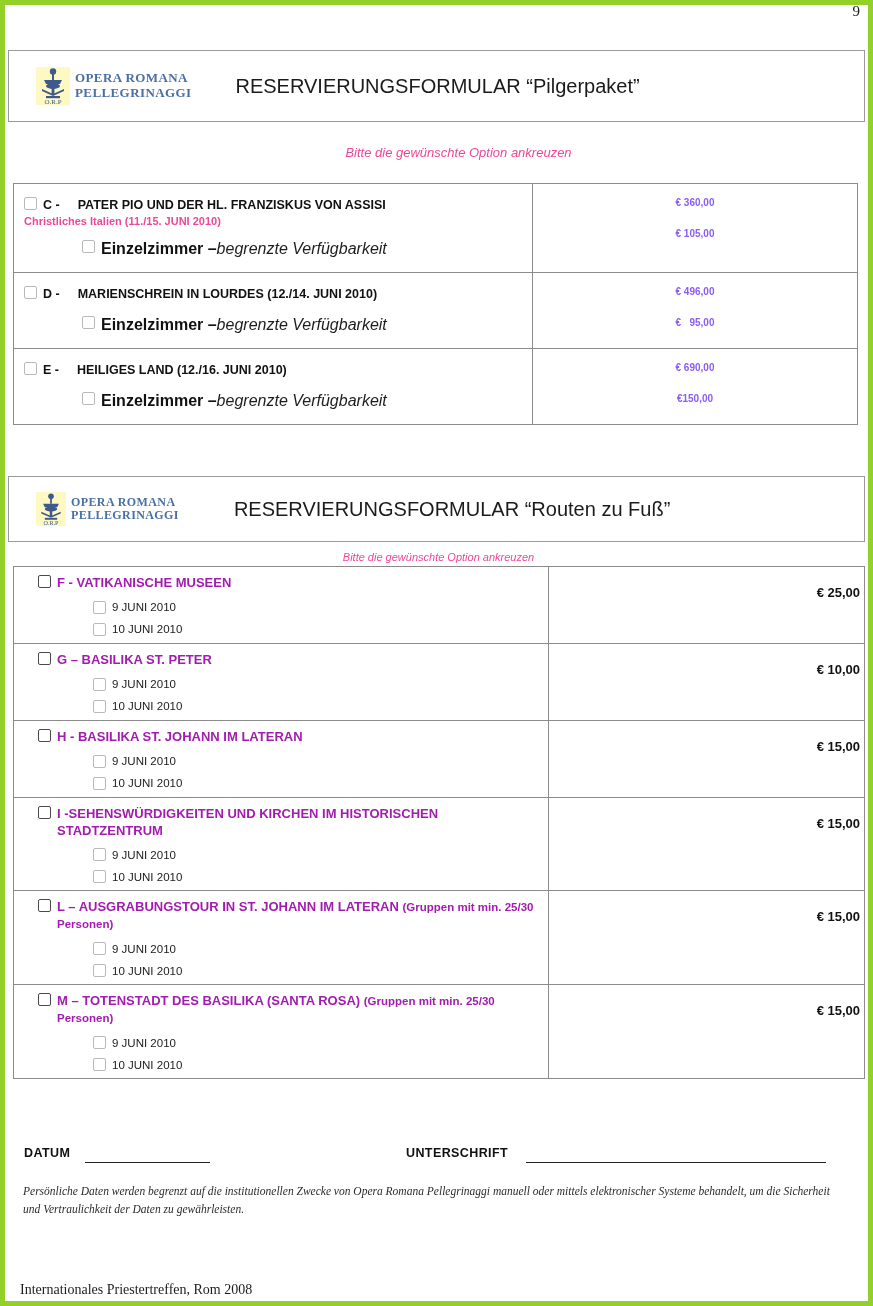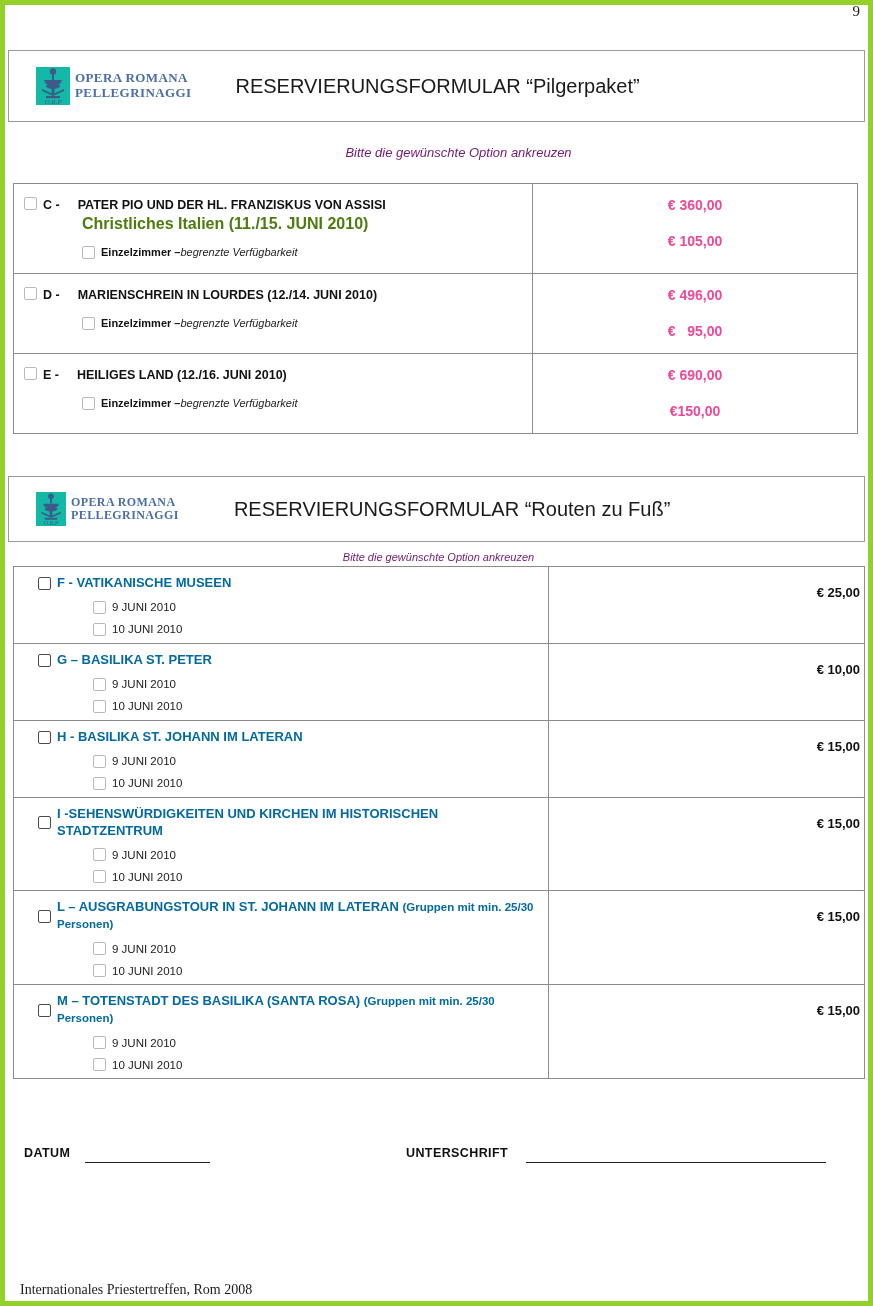--- a/index.html
+++ b/index.html
@@ -52,25 +52,24 @@
   .header-box.two { top: 471px; height: 66px; }
 
   .logo {
     display: flex;
     align-items: center;
     margin-left: 27px;
   }
   .logo-mark {
     width: 34px;
     height: 38px;
-    background: #14b8a6;
+    background: #fef9c3;
     position: relative;
     flex: 0 0 auto;
     overflow: hidden;
-    font-style: italic;
   }
   .logo-mark svg { display: block; }
   .logo-words {
     margin-left: 5px;
     font-family: "Liberation Serif", serif;
     color: #4a6fa5;
     line-height: 1.12;
     letter-spacing: 0.4px;
   }
   .logo-words div {
@@ -89,21 +88,21 @@
   .header-box.two .logo-mark { width: 30px; height: 34px; }
 
   
   .instruction {
     position: absolute;
     left: 0;
     right: 0;
     text-align: center;
     font-style: italic;
     font-size: 13px;
-    color: #701a75;
+    color: #ec4899;
     margin-left: 44px;
   }
   .instruction.one { top: 140px; }
   .instruction.two {
     top: 546px;
     font-size: 11px;
     text-align: center;
     padding-right: 40px;
   }
 
@@ -169,51 +168,50 @@
     line-height: 1.35;
   }
   .opt-letter {
     font-weight: 700;
     font-size: 12.5px;
     margin-right: 18px;
     white-space: nowrap;
   }
   .opt-title { font-weight: 700; }
   .opt-sub {
-    font-size: 16px;
-    font-weight: 700;
-    color: #4d7c0f;
+    font-size: 11px;
+    font-weight: 700;
+    color: #ec4899;
     margin-top: 1px;
-    margin-left: 58px;
   }
   .single-row {
     display: flex;
     align-items: flex-start;
     margin-top: 13px;
     margin-left: 58px;
-    font-size: 11px;
+    font-size: 16px;
   }
   .single-row .lab { font-weight: 700; color: #111; }
   .single-row .ital { font-style: italic; font-weight: 400; color: #1d1d1d; }
 
   .price-line {
-    font-size: 14px;
-    font-weight: 700;
-    color: #ec4899;
+    font-size: 10px;
+    font-weight: 700;
+    color: #8b5cf6;
     white-space: pre;
   }
   .price-line + .price-line { margin-top: 20px; }
 
   
   .route-head {
     display: flex;
-    align-items: center;
+    align-items: flex-start;
     font-size: 13px;
     font-weight: 700;
-    color: #0369a1;
+    color: #a21caf;
     line-height: 1.3;
     padding-left: 16px;
   }
   .route-head .txt { font-weight: 700; }
   .route-head .paren { font-weight: 700; font-size: 11.5px; }
   .date-row {
     display: flex;
     align-items: center;
     font-size: 11.5px;
     color: #1b1b1b;
@@ -518,17 +516,18 @@
       </tbody>
     </table>
 
     <div class="sig-row">
       <div class="sig-label datum">DATUM</div>
       <div class="sig-line datum-line"></div>
       <div class="sig-label unterschrift">UNTERSCHRIFT</div>
       <div class="sig-line unterschrift-line"></div>
     </div>
 
+    <div class="privacy">Persönliche Daten werden begrenzt auf die institutionellen Zwecke von Opera Romana Pellegrinaggi manuell oder mittels elektronischer Systeme behandelt, um die Sicherheit und Vertraulichkeit der Daten zu gewährleisten.</div>
 
     <div class="footer-note">Internationales Priestertreffen, Rom 2008</div>
 
   </div>
 </div>
 
 </body></html>

